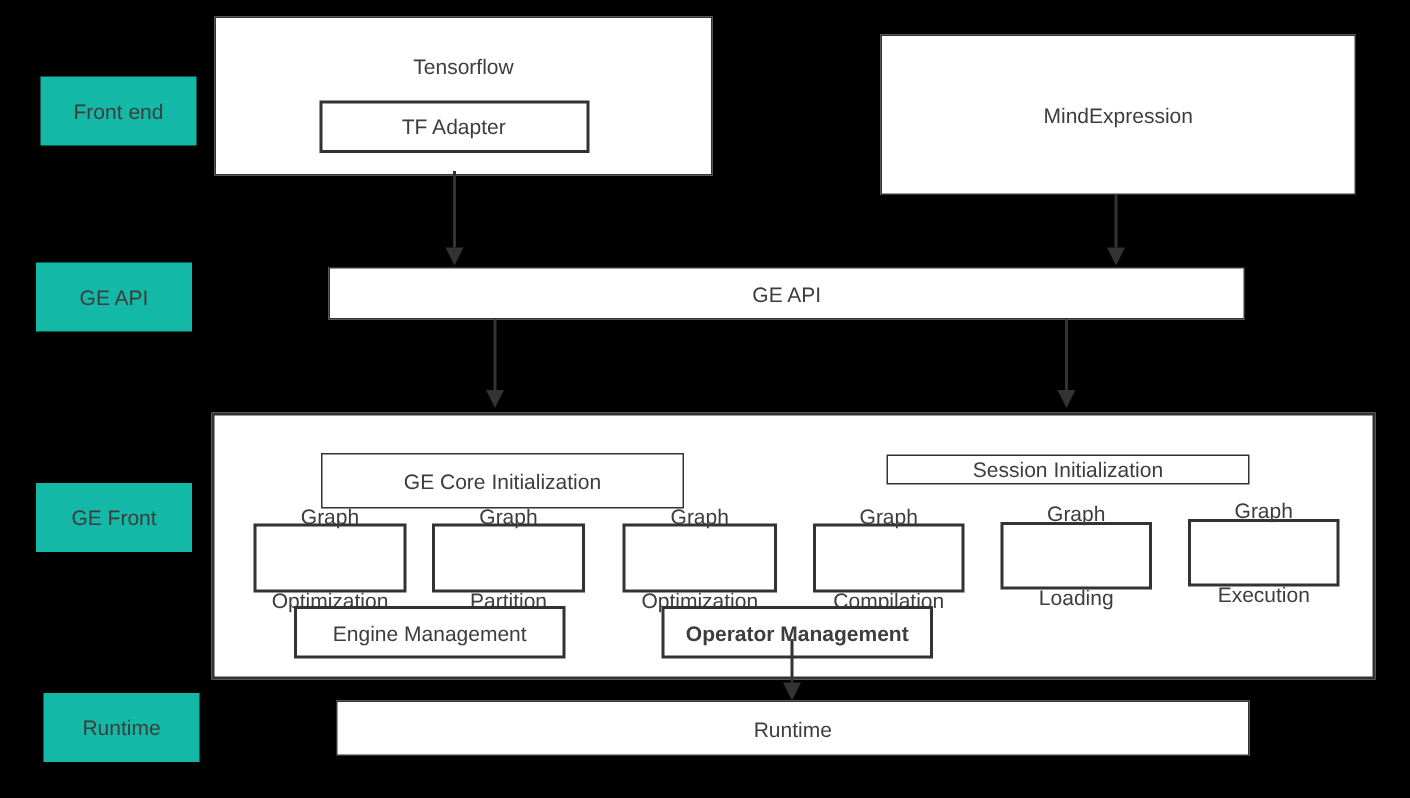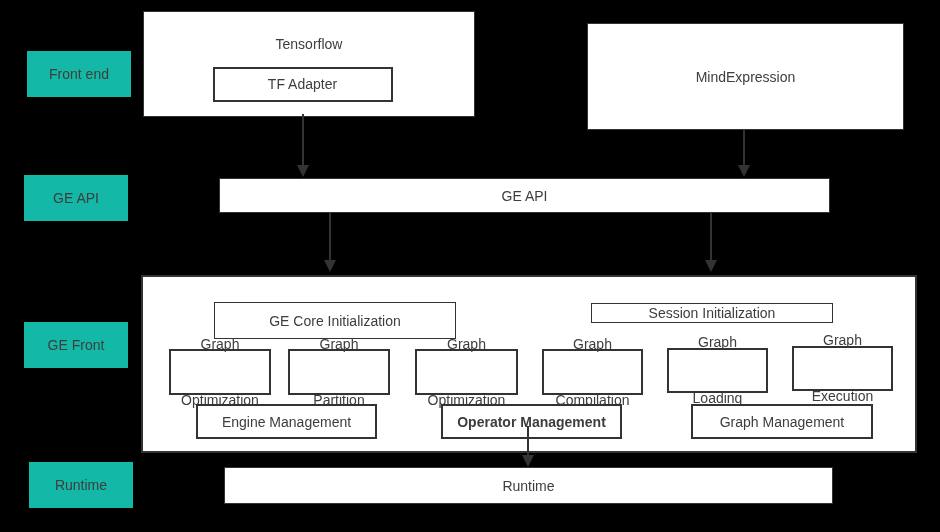--- a/index.html
+++ b/index.html
@@ -96,23 +96,20 @@
       <span>Graph</span>
       <span>Execution</span>
     </div>
 
     <div class="box thick" style="left:53px;top:127px;width:181px;height:35px;">
       <span>Engine Management</span>
     </div>
     <div class="box thick" style="left:298px;top:127px;width:181px;height:35px;font-weight:bold;">
       <span>Operator Management</span>
     </div>
-    <div class="box thick" style="left:548px;top:127px;width:182px;height:35px;">
-      <span>Graph Management</span>
-    </div>
   </div>
 
   <div class="box" style="left:224px;top:467px;width:609px;height:37px;">
     <span>Runtime</span>
   </div>
 
   <div class="arrow" style="left:297px;top:114px;height:63px;">
     <div class="shaft" style="height:51px;"></div>
     <div class="head"></div>
   </div>

